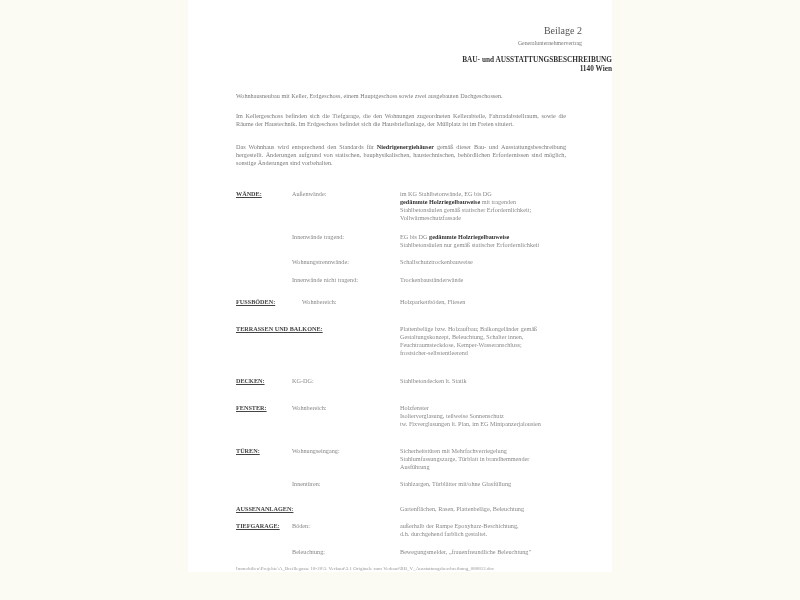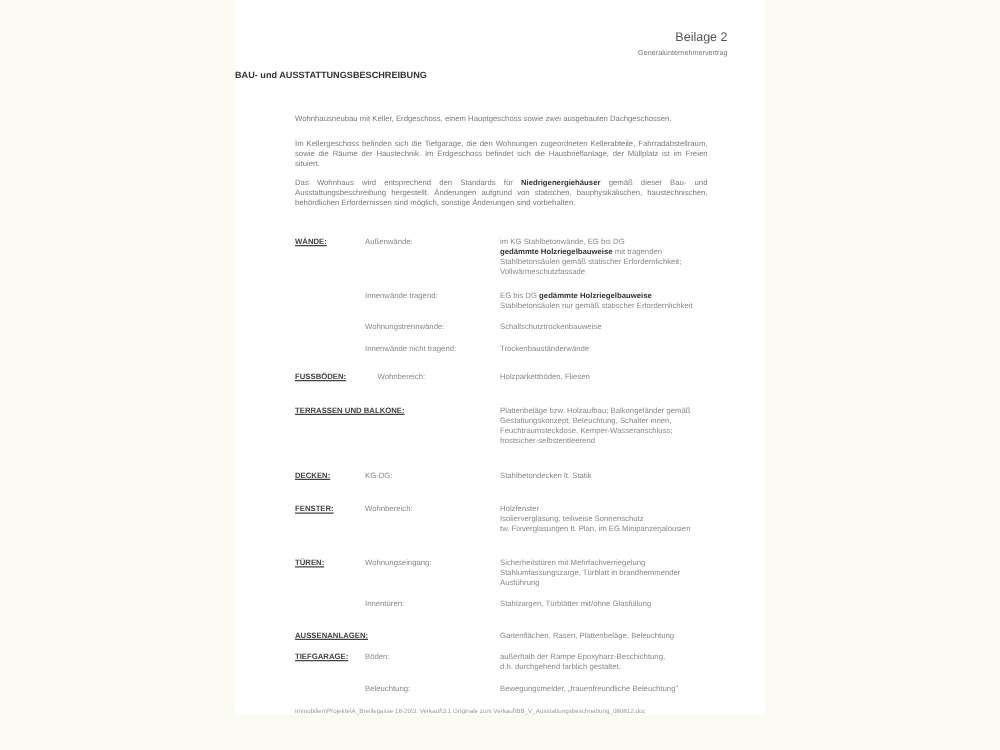--- a/index.html
+++ b/index.html
@@ -10,21 +10,21 @@
       overflow: hidden;
       background: #fbfbf4;
     }
     .page {
       position: absolute;
       left: 188px;
       top: 0;
       width: 424px;
       height: 572px;
       background: #ffffff;
-      font-family: Liberation Sans, sans-serif;
+      font-family: Liberation Serif, serif;
       color: #6a6a6a;
       font-size: 6.2px;
       line-height: 8px;
     }
     .beilage {
       position: absolute;
       right: 30px;
       top: 25px;
       font-size: 10px;
       line-height: 12px;
@@ -37,21 +37,21 @@
       top: 39px;
       font-size: 5.8px;
       color: #777;
       text-align: right;
     }
     .title-block {
       position: absolute;
       left: 0;
       width: 424px;
       top: 55px;
-      text-align: left;
+      text-align: right;
       font-weight: bold;
       color: #333;
       font-size: 7.3px;
       line-height: 9px;
     }
     .para {
       position: absolute;
       left: 48px;
       width: 330px;
       text-align: justify;
@@ -96,20 +96,21 @@
 </head>
 <body>
 
 <div class="page">
 
   <div class="beilage">Beilage 2</div>
   <div class="beilage-sub">Generalunternehmervertrag</div>
 
   <div class="title-block">
     <div>BAU- und AUSSTATTUNGSBESCHREIBUNG</div>
+    <div>1140 Wien</div>
   </div>
 
   <div class="para" style="top:92px;">Wohnhausneubau mit Keller, Erdgeschoss, einem Hauptgeschoss sowie zwei ausgebauten Dachgeschossen.</div>
   <div class="para" style="top:112px;">Im Kellergeschoss befinden sich die Tiefgarage, die den Wohnungen zugeordneten Kellerabteile, Fahrradabstellraum, sowie die Räume der Haustechnik. Im Erdgeschoss befindet sich die Hausbrieflanlage, der Müllplatz ist im Freien situiert.</div>
   <div class="para" style="top:143px;">
     <span>Das Wohnhaus wird entsprechend den Standards für </span><b>Niedrigenergiehäuser</b><span> gemäß dieser Bau- und Ausstattungsbeschreibung hergestellt. Änderungen aufgrund von statischen, bauphysikalischen, haustechnischen, behördlichen Erfordernissen sind möglich, sonstige Änderungen sind vorbehalten.</span>
   </div>
 
   <div class="row" style="top:190px;">
     <span class="sec">WÄNDE:</span>

